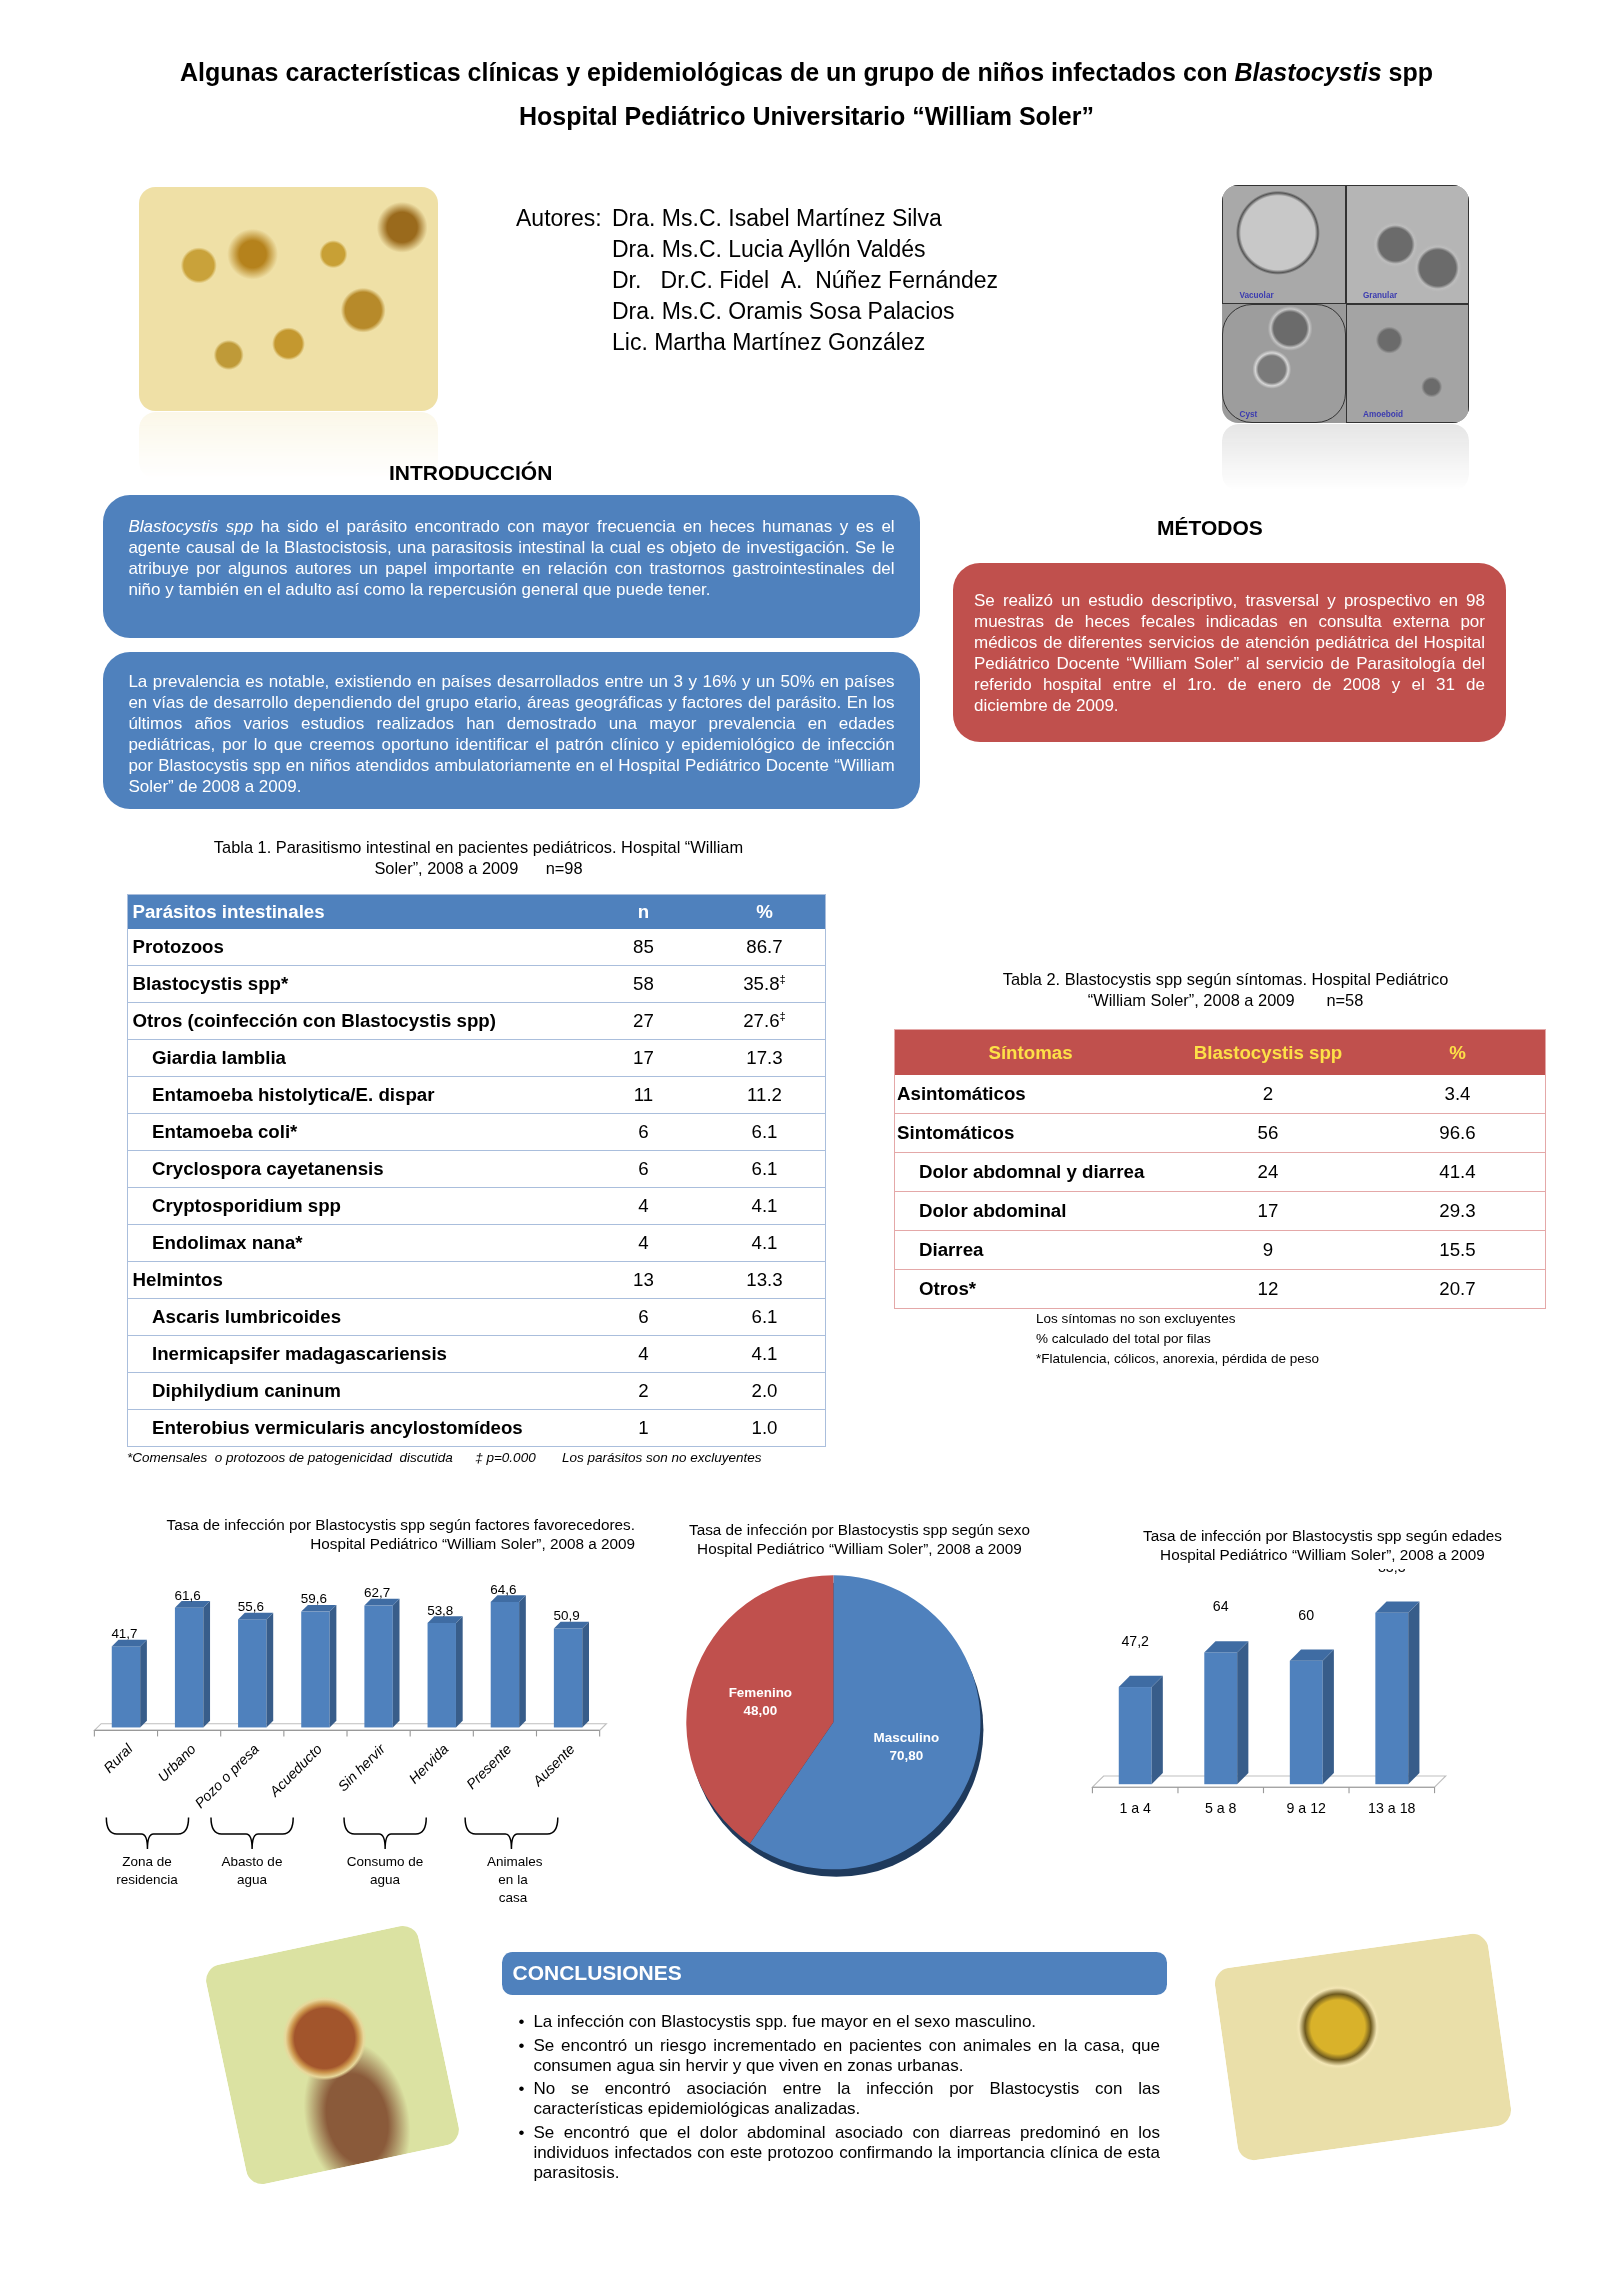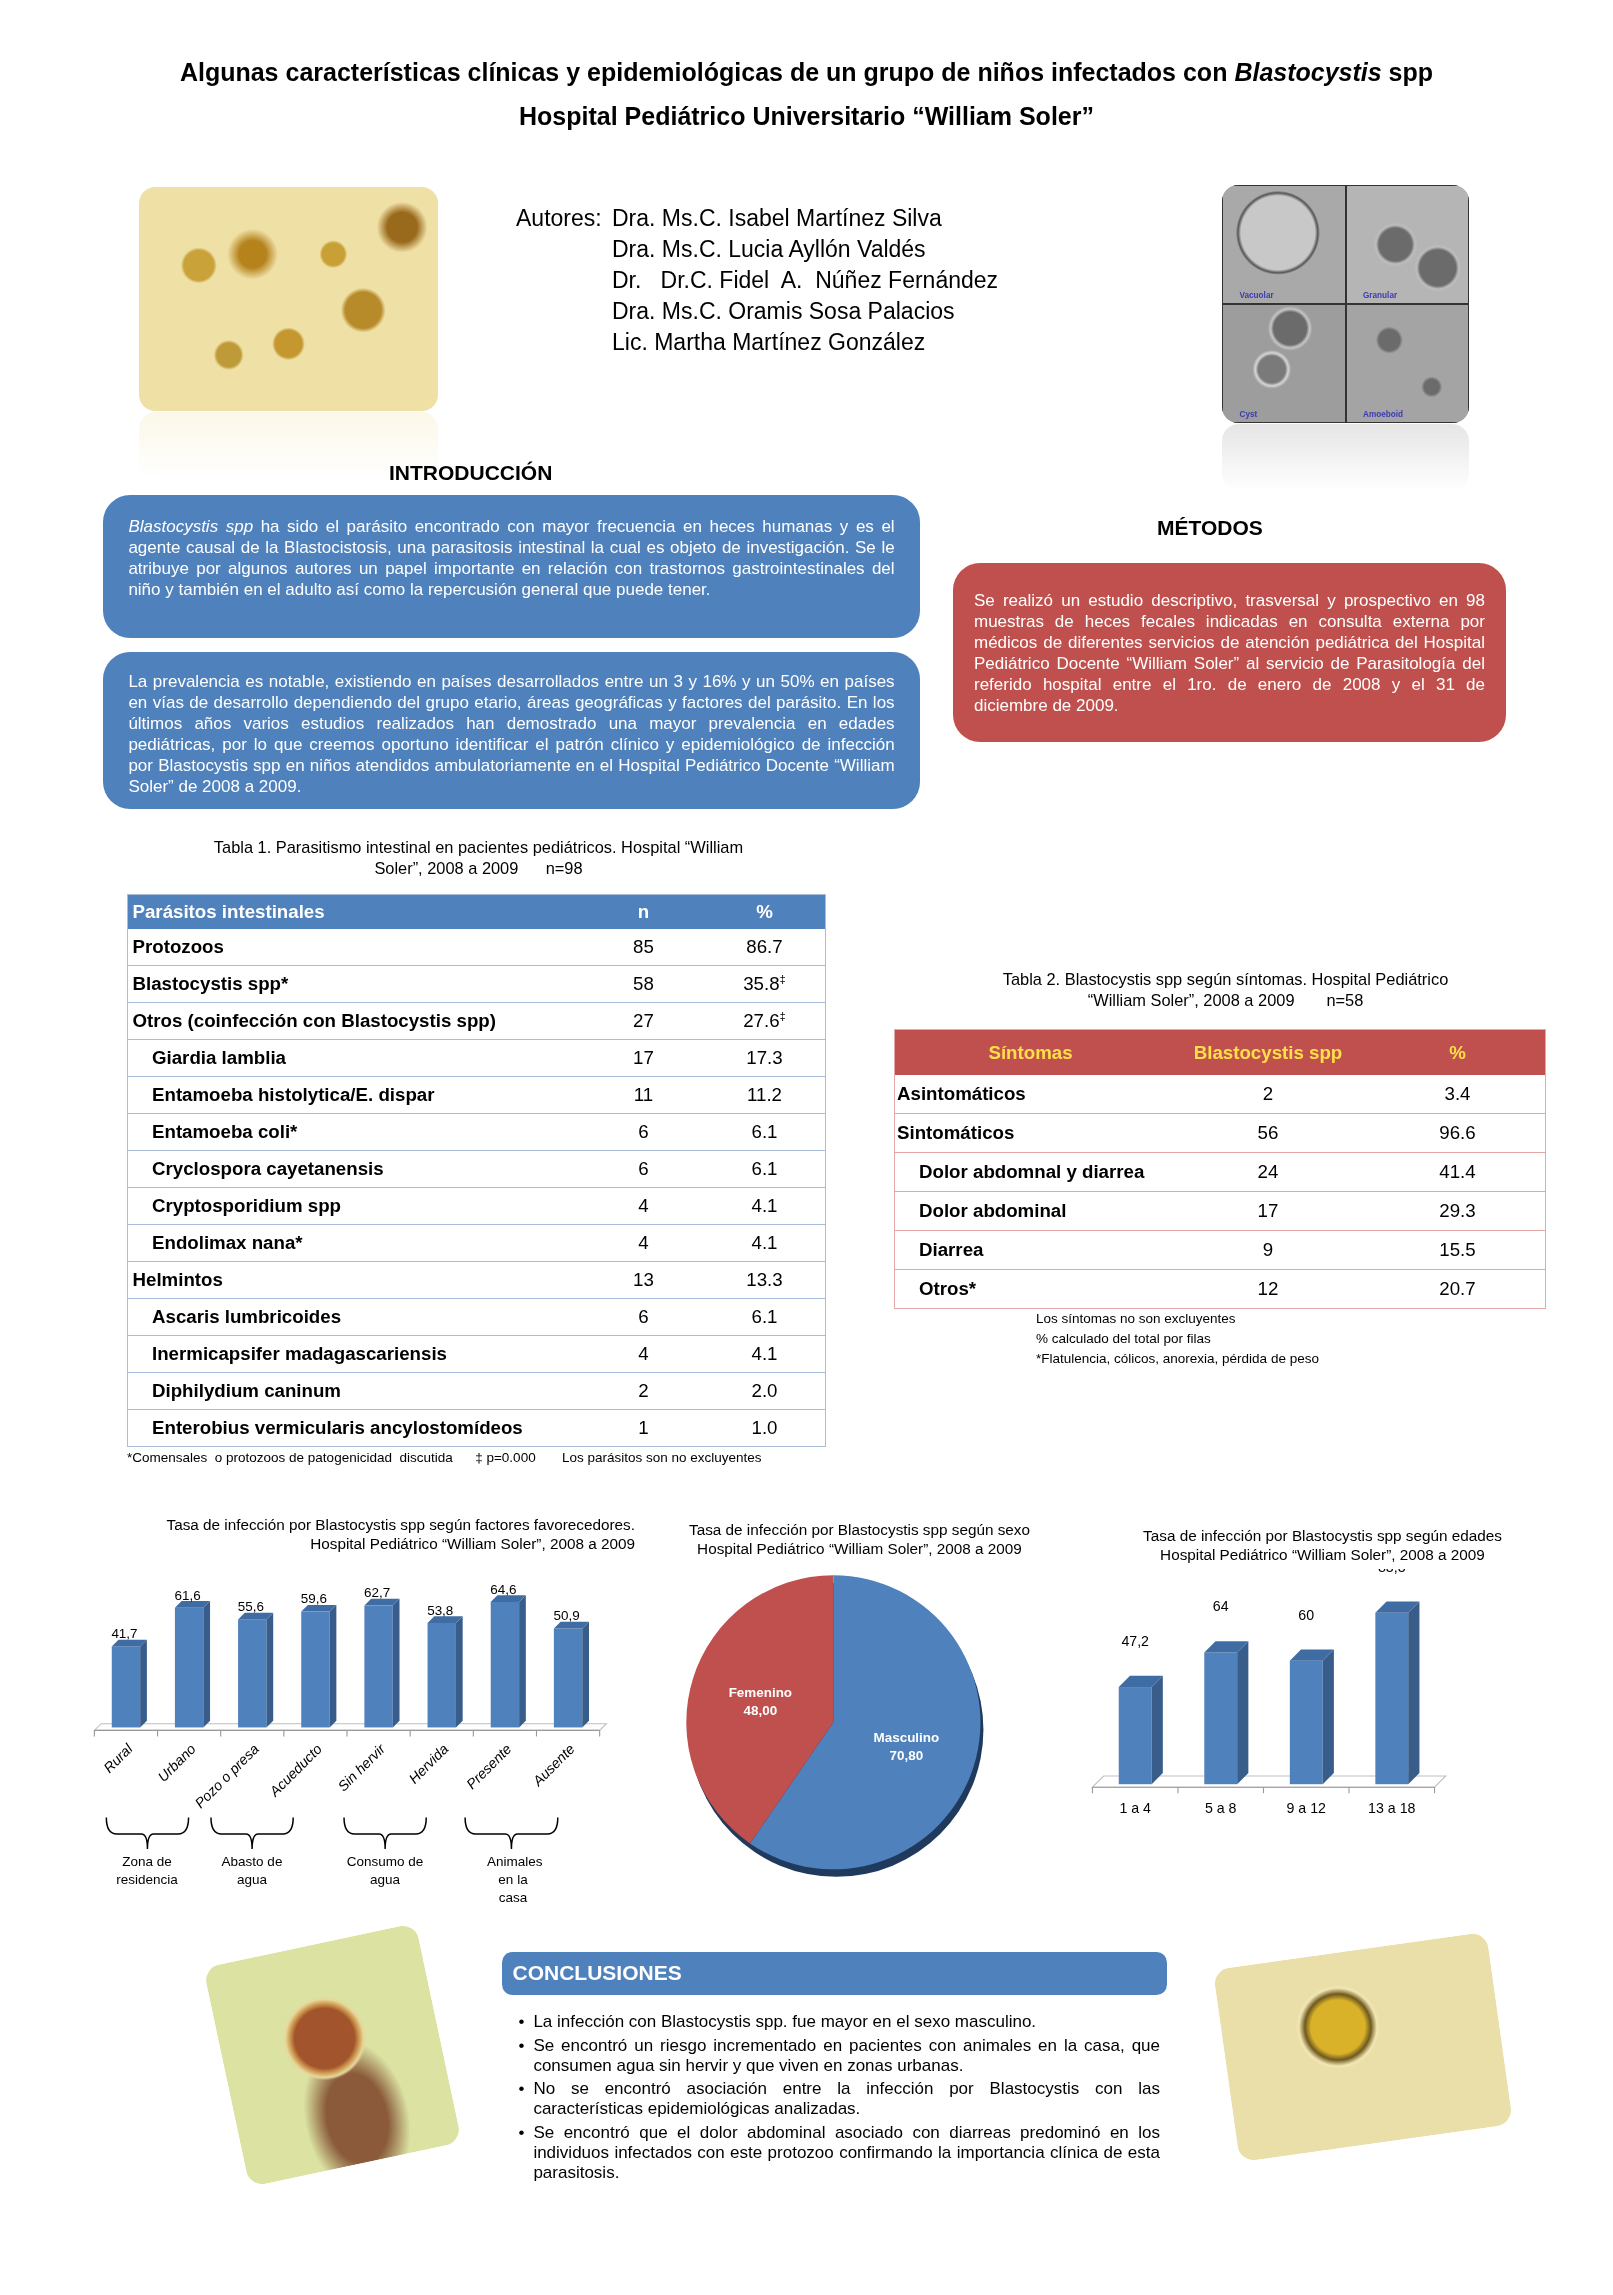--- a/index.html
+++ b/index.html
@@ -43,21 +43,21 @@
   .t1 td.name { font-weight: bold; }
   .t1 td.sub { padding-left: 24px; }
   sup { font-size: 0.6em; }
   .t2 { left: 894px; top: 1029px; width: 652px; border: 1.5px solid #e4a8a8; }
   .t2 th { background: #c0504d; color: #fde047; font-size: 18.7px; height: 43px; text-align: center; }
   .t2 td { font-size: 18.7px; height: 36px; border-bottom: 1.5px solid #e4a8a8; }
   .t2 td.name { font-weight: bold; padding-left: 2px; }
   .t2 td.sub { padding-left: 24px; }
   .t2 .num { text-align: center; }
   .fn { font-size: 13.5px; line-height: 20px; }
-  .fn1 { left: 127px; top: 1448px; width: 673px; }
+  .fn1 { left: 127px; top: 1448px; width: 673px; font-style: italic; }
   .fn2 { left: 1036px; top: 1309px; width: 448px; }
   .chart-title { font-size: 15.3px; text-align: center; line-height: 19.4px; }
   .ct1 { left: 52px; top: 1515px; width: 583px; text-align: right; }
   .ct2 { left: 643px; top: 1520px; width: 433px; }
   .ct3 { left: 1076px; top: 1526px; width: 493px; }
   svg text { font-family: "Liberation Sans", sans-serif; }
   .brace-lbl { font-size: 13.5px; text-align: center; line-height: 18px; }
   .concl-head { left: 502px; top: 1952px; width: 665px; height: 43px; background: #4f81bd; border-radius: 10.5px; color: #fff; font-weight: bold; font-size: 21px; box-sizing: border-box; padding: 9px 10.5px; }
   .concl { left: 517px; top: 2012px; width: 643px; font-size: 17px; line-height: 20px; text-align: justify; }
   .concl ul { margin: 0; padding-left: 16.4px; list-style: none; }
@@ -75,21 +75,21 @@
 <div class="abs photo photo1"></div>
 <div class="abs refl photo1-refl"></div>
 
 <div class="abs photo photo2">
   <div class="q" style="left:0;top:0;background:radial-gradient(circle at 45% 40%, #c8c8c8 0 37px, #555 40px, #a9a9a9 42px);">
       <span>Vacuolar</span>
     </div>
   <div class="q" style="left:50%;top:0;background:radial-gradient(circle at 40% 50%, #6b6b6b 0 16.4px, #bdbdbd 19.4px, transparent 22.4px), radial-gradient(circle at 75% 70%, #6b6b6b 0 18px, #bdbdbd 21px, transparent 24px), #b5b5b5;">
       <span>Granular</span>
     </div>
-  <div class="q" style="left:0;top:50%;background:radial-gradient(circle at 40% 55%, #7a7a7a 0 13.5px, #d5d5d5 16.4px, transparent 19.4px), radial-gradient(circle at 55% 20%, #6b6b6b 0 16.4px, #c5c5c5 19.4px, transparent 22.4px), #9d9d9d;">
+  <div class="q" style="left:0;top:50%;background:radial-gradient(circle at 40% 55%, #7a7a7a 0 13.5px, #d5d5d5 16.4px, transparent 19.4px), radial-gradient(circle at 55% 20%, #6b6b6b 0 16.4px, #c5c5c5 19.4px, transparent 22.4px), #9d9d9d;border-radius:30px;">
       <span>Cyst</span>
     </div>
   <div class="q" style="left:50%;top:50%;background:radial-gradient(circle at 35% 30%, #6b6b6b 0 10.5px, transparent 13.5px), radial-gradient(circle at 70% 70%, #6b6b6b 0 7.5px, transparent 10.5px), #a4a4a4;">
       <span>Amoeboid</span>
     </div>
 </div>
 <div class="abs refl photo2-refl"></div>
 
 <div class="abs authors">
   <div class="row">

